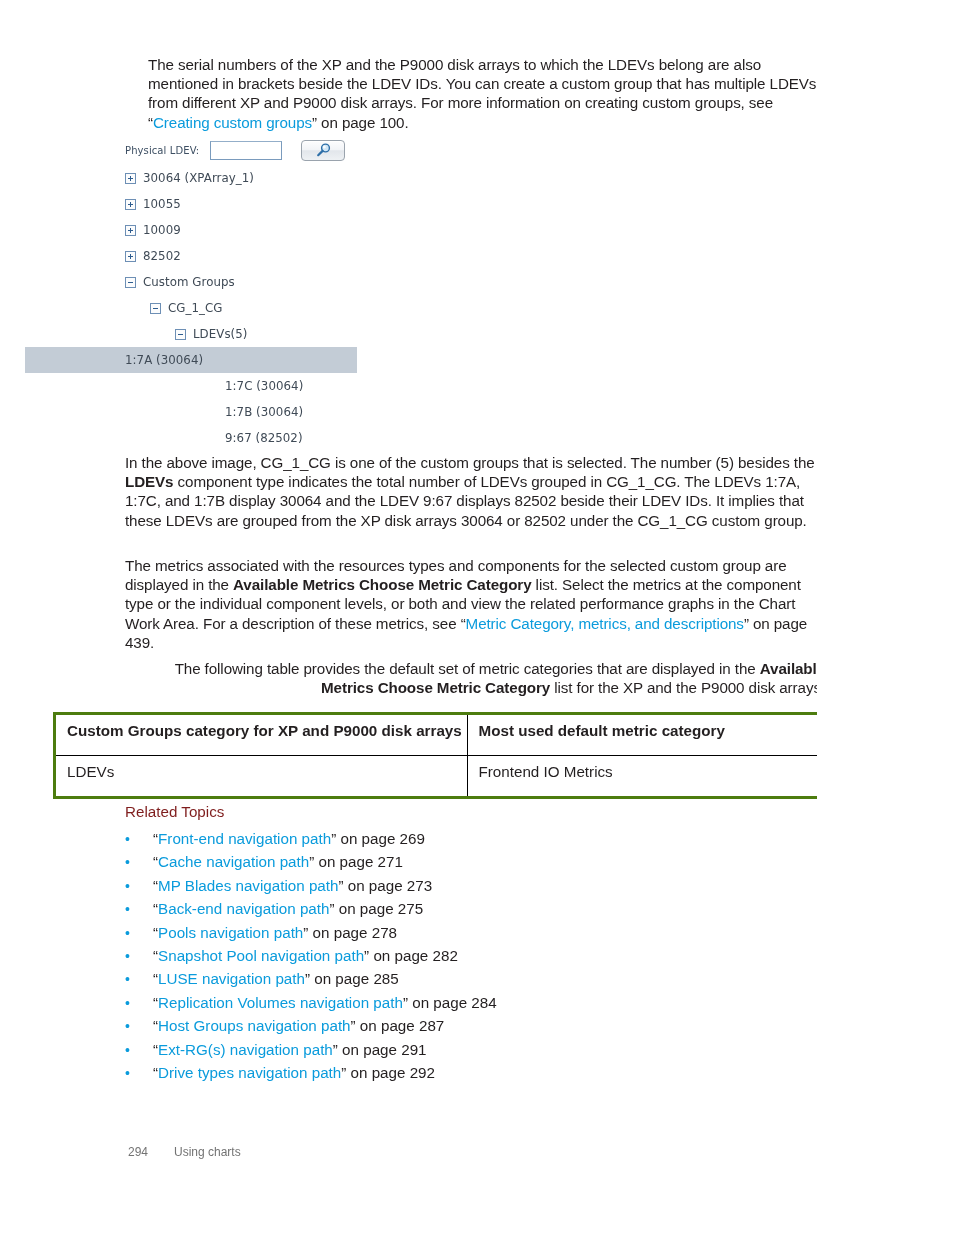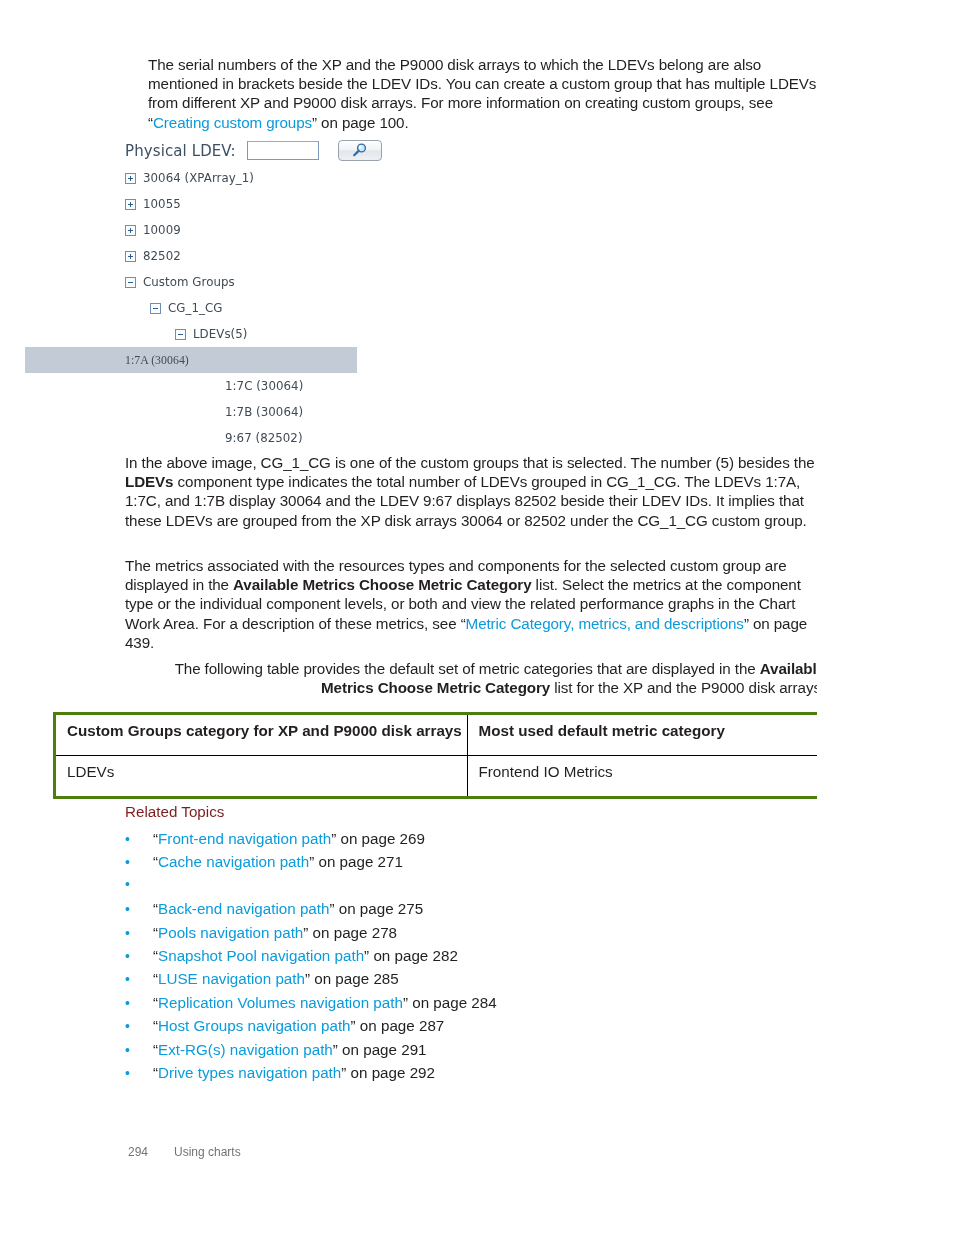--- a/index.html
+++ b/index.html
@@ -48,21 +48,21 @@
     font-family: "DejaVu Sans", "Liberation Sans", sans-serif;
   }
   .ldev-row {
     position: absolute;
     left: 0; top: 2px;
     display: flex;
     align-items: center;
     gap: 7px;
   }
   .ldev-label {
-    font-size: 15px;
+    font-size: 10px;
     color: #3d4f63;
     letter-spacing: 0.1px;
     white-space: nowrap;
   }
   .ldev-input {
     width: 72px;
     height: 19px;
     box-sizing: border-box;
     border: 1px solid #7a9bbd;
     border-top-color: #93aec9;
@@ -129,21 +129,20 @@
     white-space: nowrap;
     letter-spacing: 0.05px;
   }
   .tnode.leaf .tlabel { margin-left: 0; }
   .tnode.selected {
     background: #c3ccd6;
     width: 232px;
     margin-left: -100px;
     padding-left: 100px;
     box-sizing: content-box;
-    font-family: Liberation Serif, serif;
   }
 
   
   .tbl {
     position: absolute;
     left: 53px;
     top: 712px;
     width: 822px;
     border: 3px solid #4d7c0f;
     border-collapse: collapse;
@@ -311,20 +310,21 @@
     <div class="rt-item">
       <span class="rt-bullet">•</span>
       <span>“<a class="lnk" href="#">Front-end navigation path</a><span>” on page 269</span></span>
     </div>
     <div class="rt-item">
       <span class="rt-bullet">•</span>
       <span>“<a class="lnk" href="#">Cache navigation path</a><span>” on page 271</span></span>
     </div>
     <div class="rt-item">
       <span class="rt-bullet">•</span>
+      <span>“<a class="lnk" href="#">MP Blades navigation path</a><span>” on page 273</span></span>
     </div>
     <div class="rt-item">
       <span class="rt-bullet">•</span>
       <span>“<a class="lnk" href="#">Back-end navigation path</a><span>” on page 275</span></span>
     </div>
     <div class="rt-item">
       <span class="rt-bullet">•</span>
       <span>“<a class="lnk" href="#">Pools navigation path</a><span>” on page 278</span></span>
     </div>
     <div class="rt-item">

